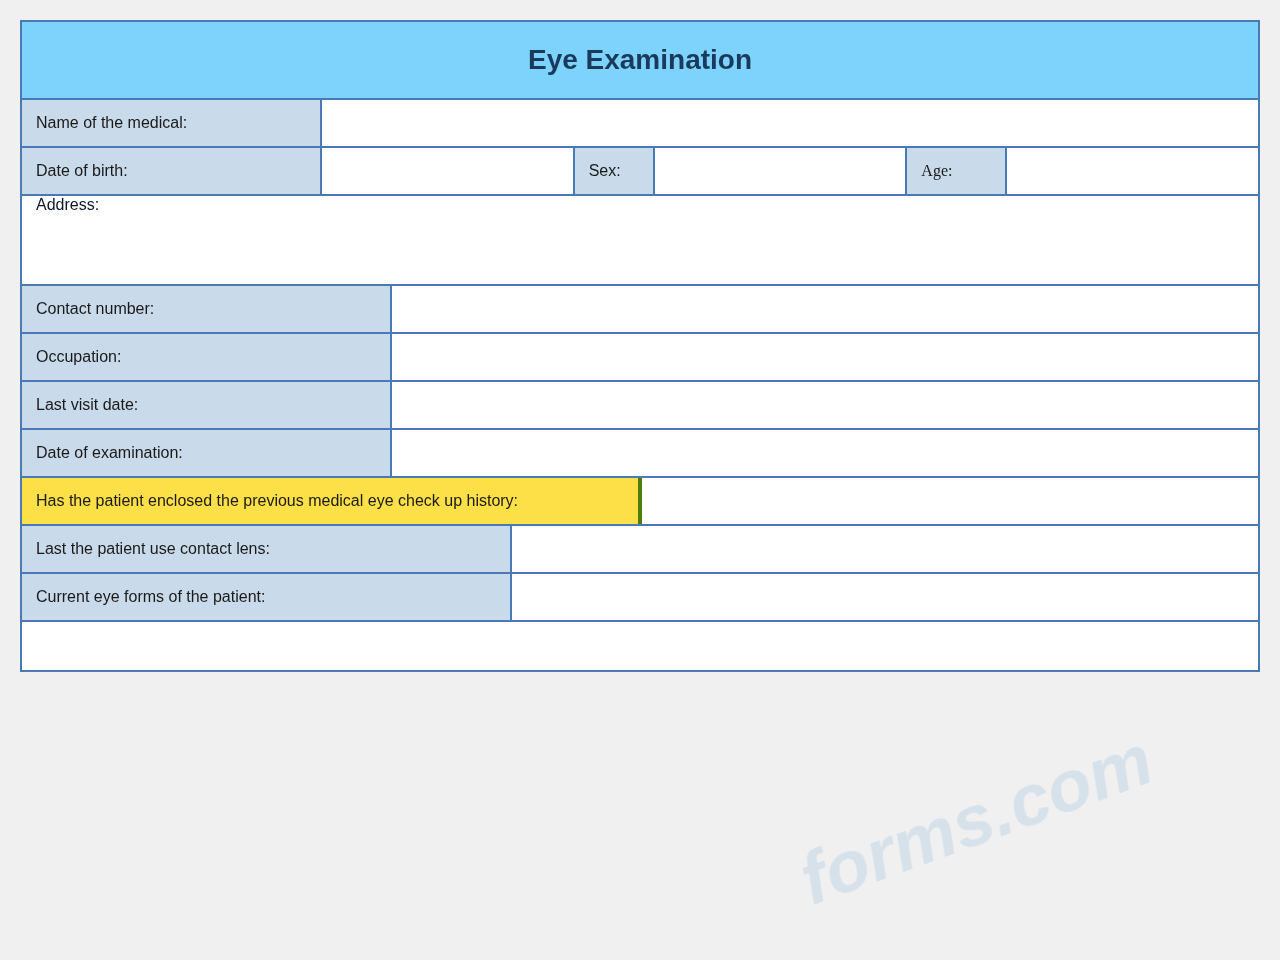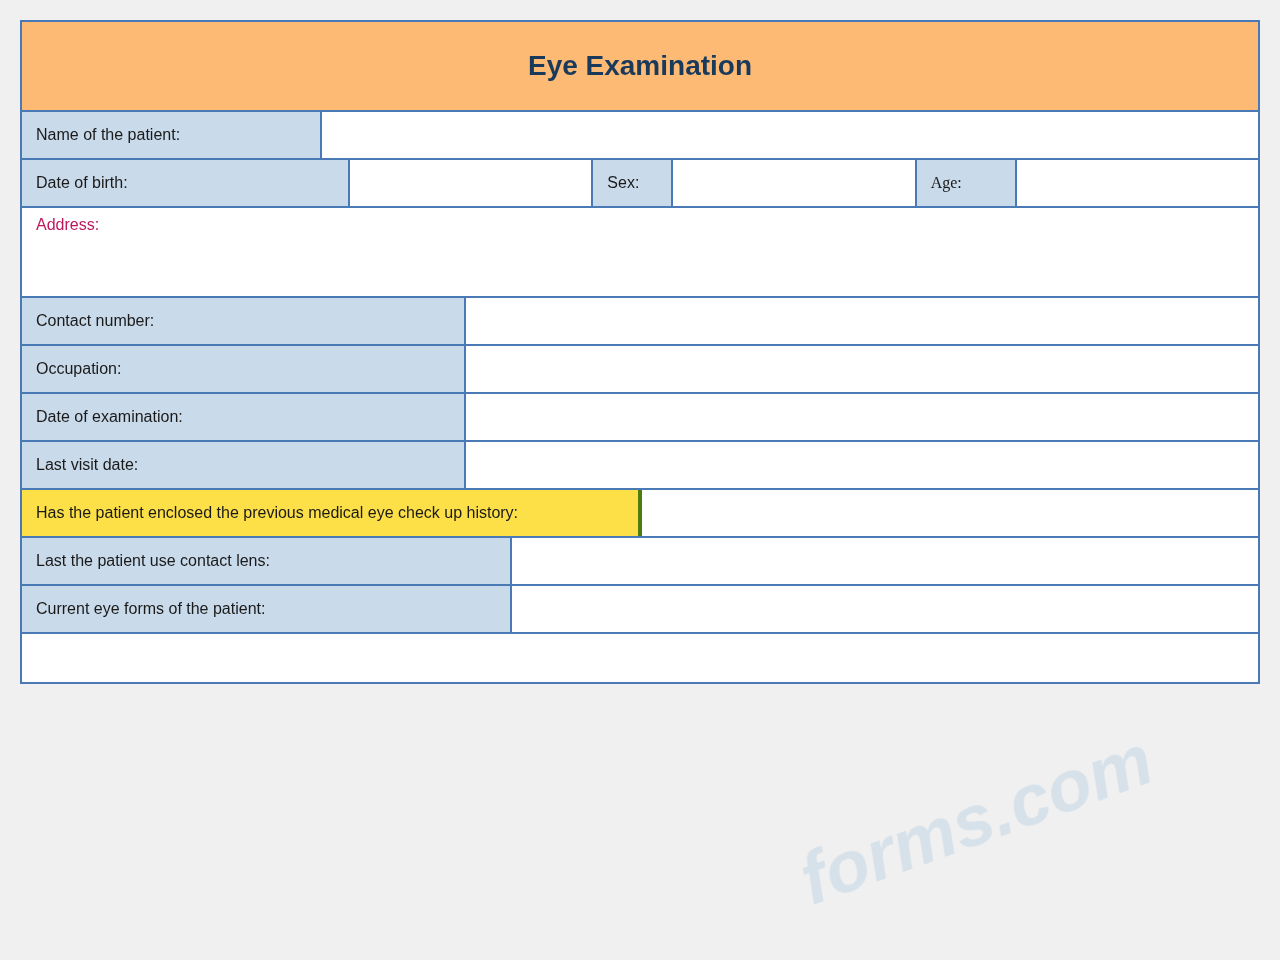--- a/index.html
+++ b/index.html
@@ -18,23 +18,23 @@
       min-height: 960px;
     }
 
     .form-container {
       width: 1240px;
       background: #fff;
       border: 2px solid #4a7ab5;
     }
 
     .form-title {
-      background: #fdba74;
+      background: #7dd3fc;
       text-align: center;
-      padding: 28px 10px;
+      padding: 22px 10px;
       font-size: 28px;
       font-weight: bold;
       color: #1a3a5c;
       border-bottom: 2px solid #4a7ab5;
     }
 
     .form-row {
       display: flex;
       border-bottom: 2px solid #4a7ab5;
       min-height: 48px;
@@ -70,21 +70,21 @@
       width: 300px;
       flex-shrink: 0;
     }
 
     
     .row-dob {
       display: flex;
     }
 
     .row-dob .cell-label {
-      width: 328px;
+      width: 300px;
       flex-shrink: 0;
     }
 
     .row-dob .dob-value {
       width: 200px;
       flex-shrink: 0;
       border-right: 2px solid #4a7ab5;
     }
 
     .row-dob .sex-label {
@@ -104,29 +104,29 @@
       font-family: Liberation Serif, serif;
     }
 
     .row-dob .age-value {
       flex: 1;
     }
 
     .row-address {
       min-height: 90px;
       display: block;
-      padding: 8px 14px;
+      padding: 0 14px;
       background: #fff;
       font-size: 16px;
-      color: #be185d;
+      color: #0f172a;
     }
 
     
     .row-two-col .cell-label {
-      width: 444px;
+      width: 370px;
       flex-shrink: 0;
     }
 
     
     .row-history .cell-label {
       flex: 1;
       background: #fde047;
       width: auto;
       border-right: 4px solid #4d7c0f;
       text-align: right;
@@ -160,21 +160,21 @@
     }
   </style>
 </head>
 <body>
 
 <div class="form-container">
 
   <div class="form-title">Eye Examination</div>
 
   <div class="form-row row-name">
-    <div class="cell-label">Name of the patient:</div>
+    <div class="cell-label">Name of the medical:</div>
     <div class="cell-value"></div>
   </div>
 
   <div class="form-row row-dob">
     <div class="cell-label">Date of birth:</div>
     <div class="cell-value dob-value"></div>
     <div class="cell-label sex-label">Sex:</div>
     <div class="cell-value sex-value"></div>
     <div class="cell-label age-label">Age:</div>
     <div class="cell-value age-value"></div>
@@ -188,26 +188,26 @@
     <div class="cell-label">Contact number:</div>
     <div class="cell-value"></div>
   </div>
 
   <div class="form-row row-two-col">
     <div class="cell-label">Occupation:</div>
     <div class="cell-value"></div>
   </div>
 
   <div class="form-row row-two-col">
+    <div class="cell-label">Last visit date:</div>
+    <div class="cell-value"></div>
+  </div>
+
+  <div class="form-row row-two-col">
     <div class="cell-label">Date of examination:</div>
-    <div class="cell-value"></div>
-  </div>
-
-  <div class="form-row row-two-col">
-    <div class="cell-label">Last visit date:</div>
     <div class="cell-value"></div>
   </div>
 
   <div class="form-row row-history">
     <div class="cell-label">Has the patient enclosed the previous medical eye check up history:</div>
     <div class="cell-value"></div>
   </div>
 
   <div class="form-row row-contact">
     <div class="cell-label">Last the patient use contact lens:</div>

